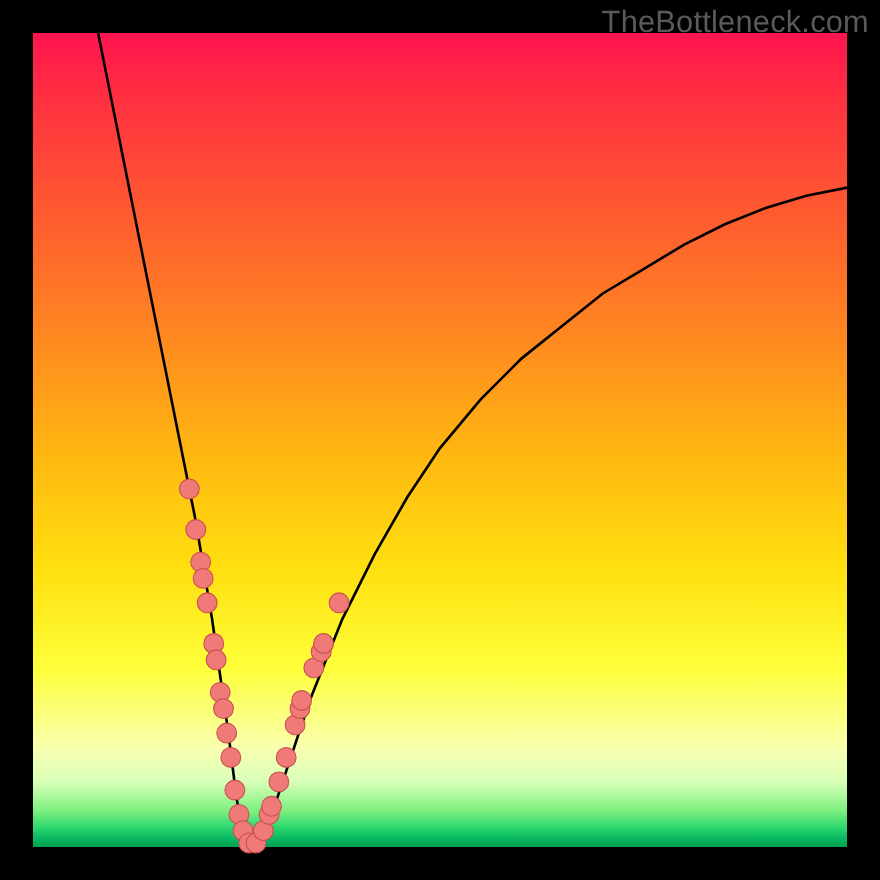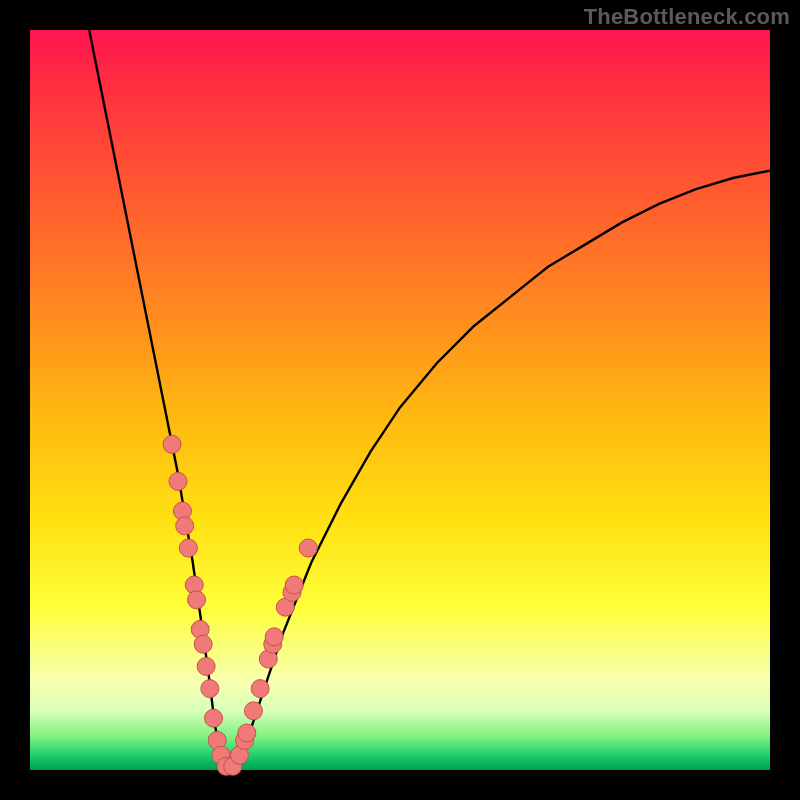--- a/index.html
+++ b/index.html
@@ -39,22 +39,22 @@
       #30d870 97.5%,
       #08b860 99%,
       #00a050 100%
     );
   }
   .watermark {
     position: absolute;
     top: 4px;
     right: 10px;
     color: #5a5a5a;
-    font-size: 22px;
-    font-weight: 700;
+    font-size: 28px;
+    font-weight: 400;
     letter-spacing: 0.2px;
     user-select: none;
   }
   svg.curve {
     position: absolute;
     left: 0;
     top: 0;
     width: 740px;
     height: 740px;
     overflow: visible;

